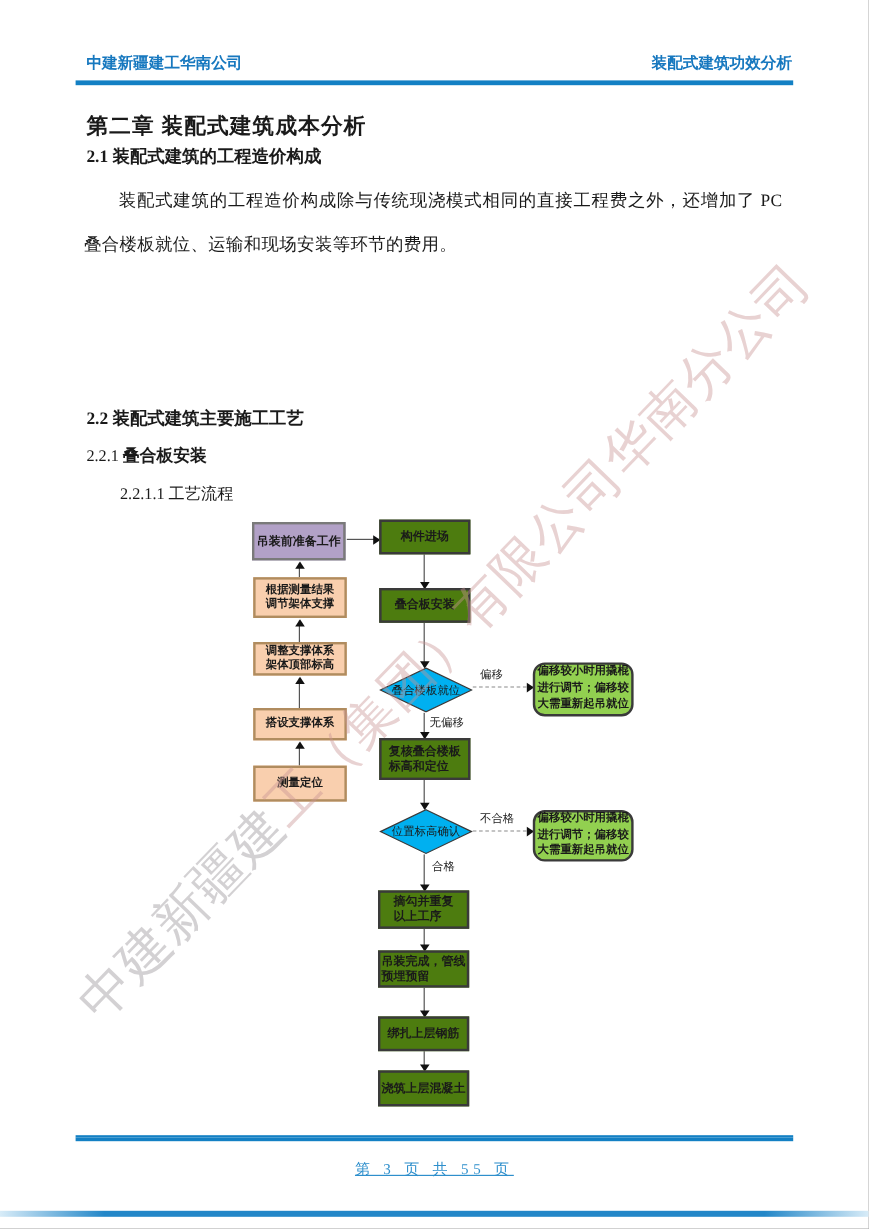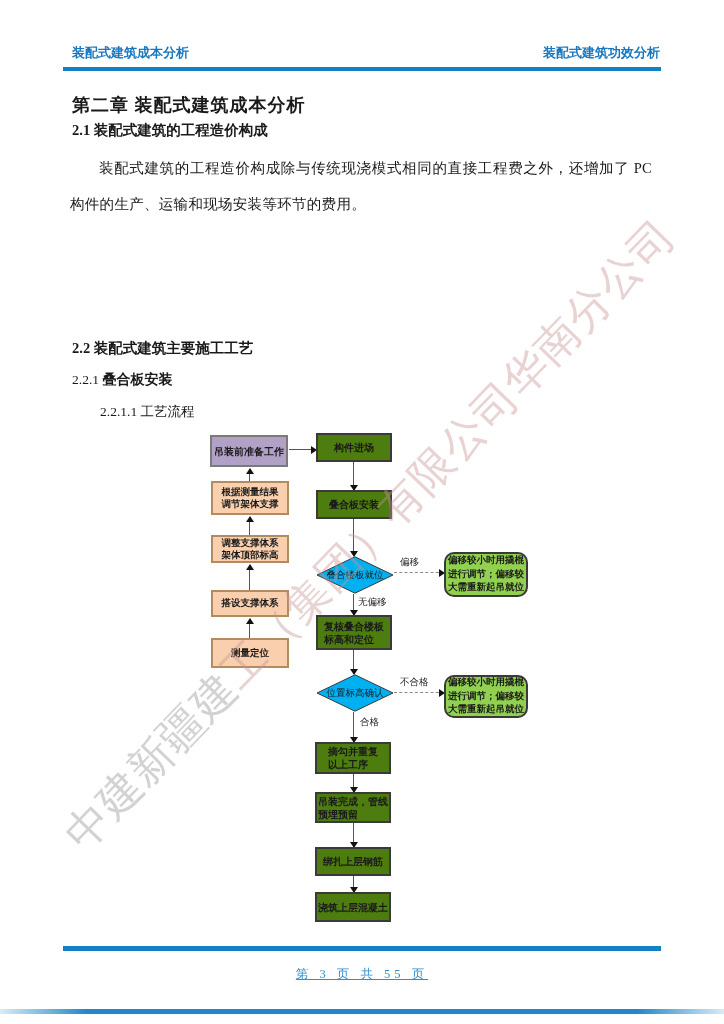--- a/index.html
+++ b/index.html
@@ -64,27 +64,27 @@
   .ftr-text { position:absolute; left:0; right:0; top:966px; text-align:center;
     font-size:12.5px; color:#2e8fcc; letter-spacing:4px;text-decoration:underline; }
   .bottom-bar { position:absolute; left:0; right:0; top:1009px; height:5px;
     background:linear-gradient(90deg,#d8ecf8 0%,#2387c8 12%,#2387c8 88%,#d8ecf8 100%); }
 </style>
 </head>
 <body>
 
 <div class="page">
 
-  <div class="hdr-text hdr-left">装配式建筑成本分析</div>
+  <div class="hdr-text hdr-left">中建新疆建工华南公司</div>
   <div class="hdr-text hdr-right">装配式建筑功效分析</div>
   <div class="hdr-rule"></div>
 
   <div class="doc-title">第二章  装配式建筑成本分析</div>
   <div class="h2 h21">2.1 装配式建筑的工程造价构成</div>
-  <div class="para p1">装配式建筑的工程造价构成除与传统现浇模式相同的直接工程费之外，还增加了 PC 构件的生产、运输和现场安装等环节的费用。</div>
+  <div class="para p1">装配式建筑的工程造价构成除与传统现浇模式相同的直接工程费之外，还增加了 PC 叠合楼板就位、运输和现场安装等环节的费用。</div>
   <div class="h2 h22">2.2 装配式建筑主要施工工艺</div>
   <div class="h3"><span>2.2.1 </span><b>叠合板安装</b></div>
   <div class="h4">2.2.1.1 工艺流程</div>
 
   <div class="flow">
 
     <div class="node purple" style="left:210px;top:10px;width:78px;height:32px">吊装前准备工作</div>
     <div class="node orange" style="left:211px;top:56px;width:78px;height:34px">根据测量结果
 调节架体支撑</div>
     <div class="node orange" style="left:211px;top:110px;width:78px;height:28px">调整支撑体系

